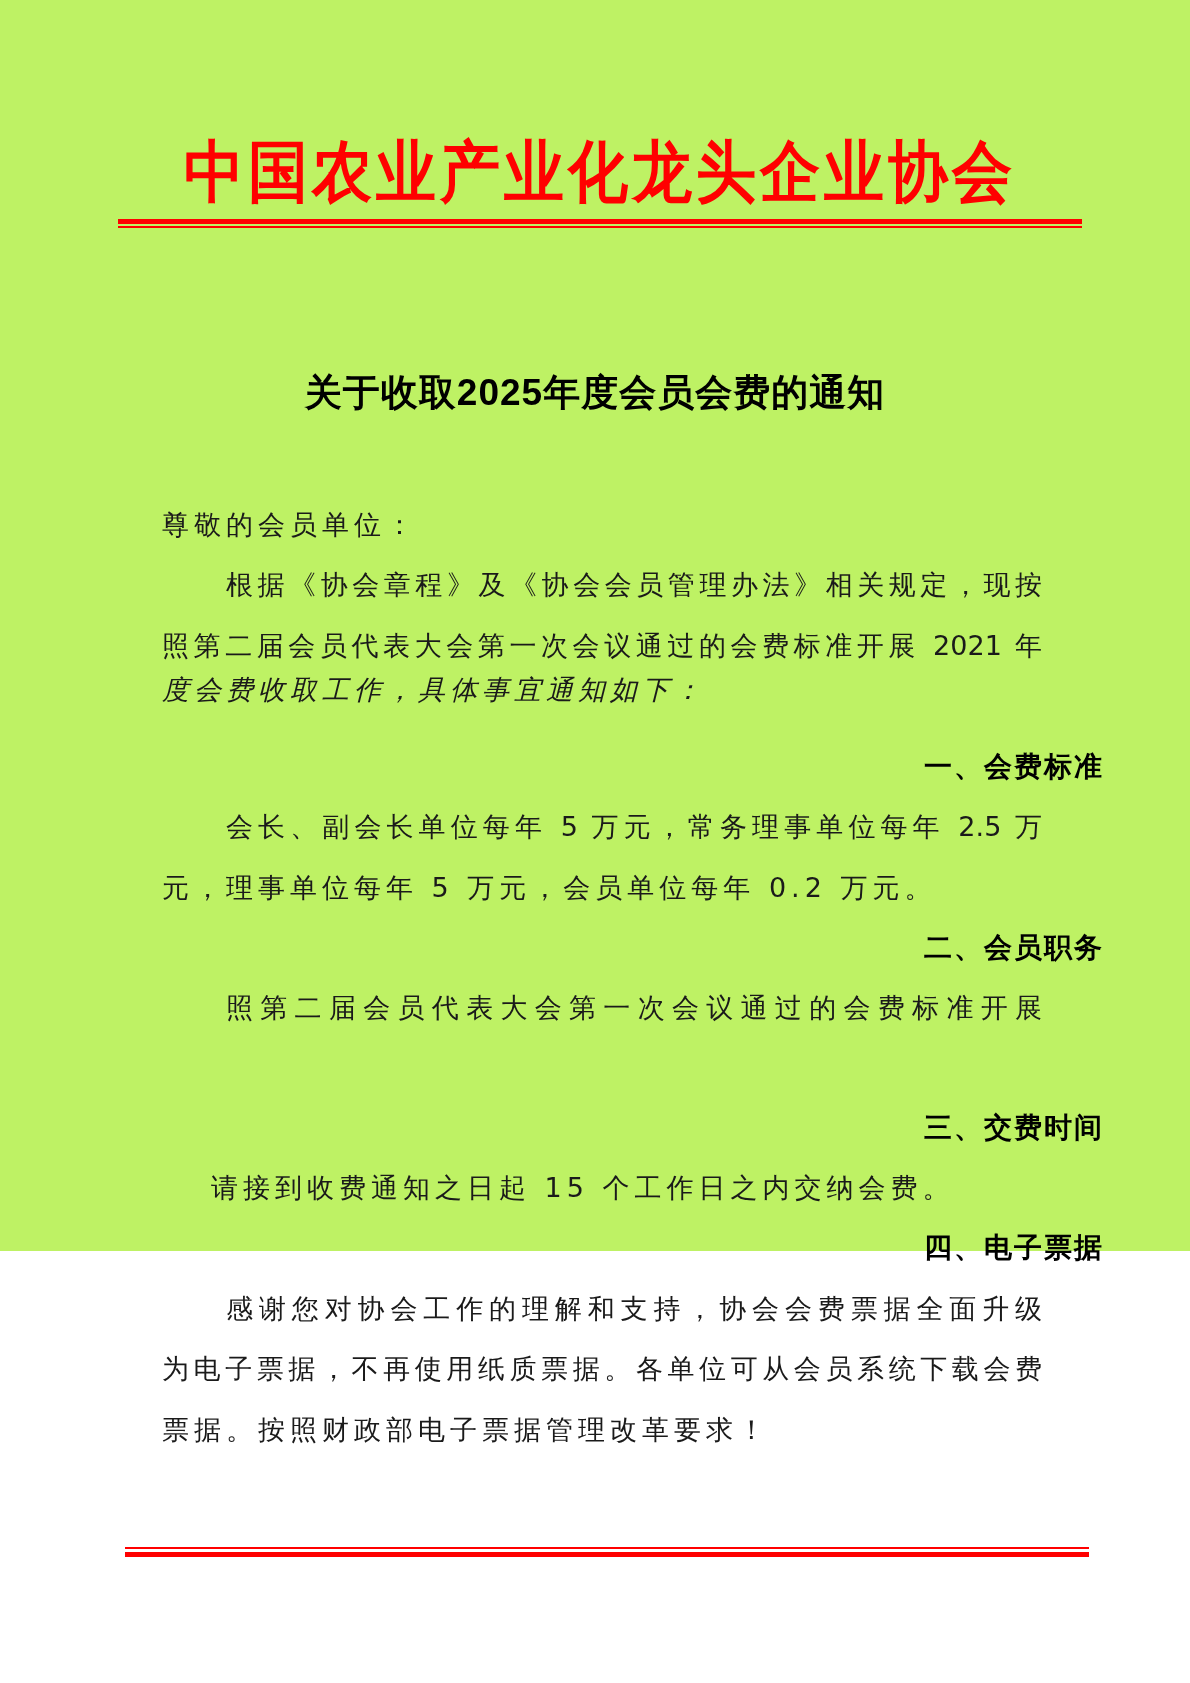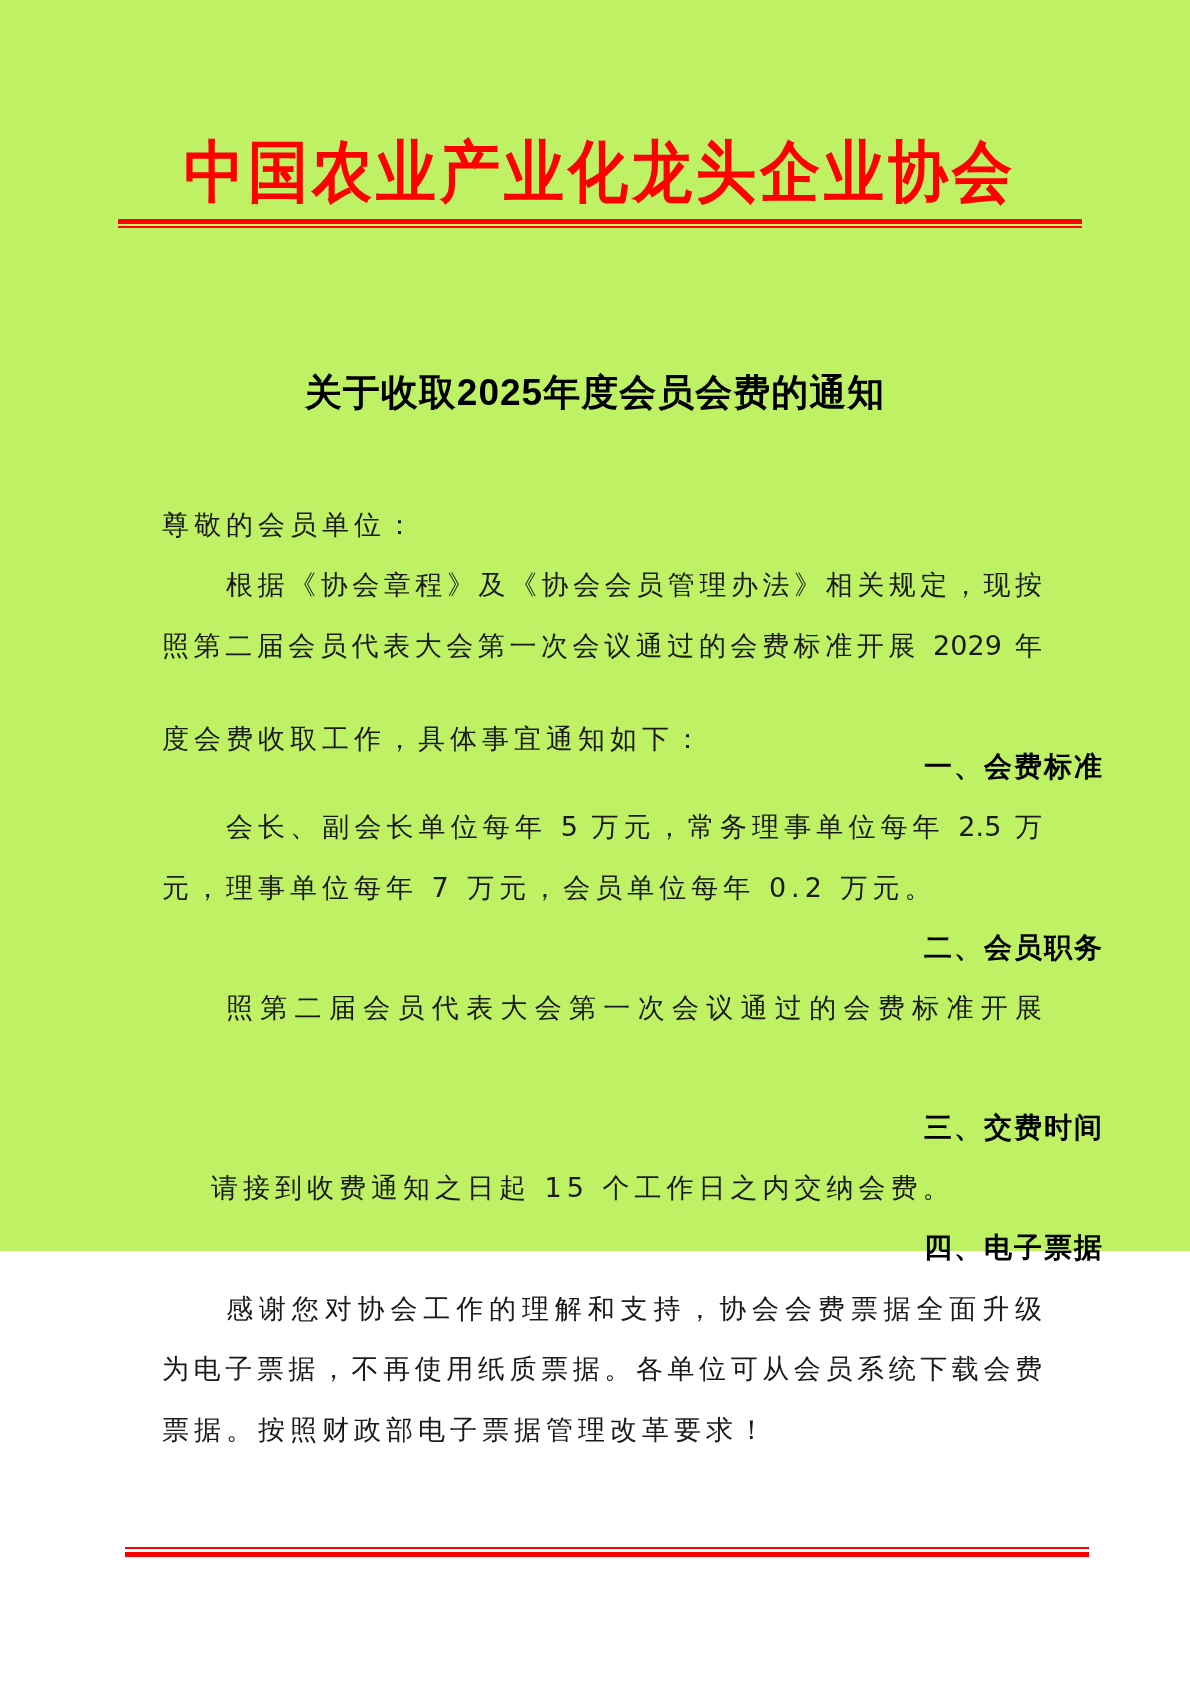--- a/index.html
+++ b/index.html
@@ -104,26 +104,26 @@
 
   <div class="letterhead"><span>中国农业产业化龙头企业协会</span></div>
   <div class="rule-thick top-thick"></div>
   <div class="rule-thin top-thin"></div>
 
   <div class="doc-title">关于收取2025年度会员会费的通知</div>
 
   <div class="line" style="top:505px;">尊敬的会员单位：</div>
 
   <div class="line justify indent" style="top:565px;">根据《协会章程》及《协会会员管理办法》相关规定，现按</div>
-  <div class="line justify" style="top:626px;">照第二届会员代表大会第一次会议通过的会费标准开展 2029 年</div>
-  <div class="line" style="top:719px;">度会费收取工作，具体事宜通知如下：</div>
+  <div class="line justify" style="top:626px;">照第二届会员代表大会第一次会议通过的会费标准开展 2021 年</div>
+  <div class="line" style="top:670px;font-style:italic;">度会费收取工作，具体事宜通知如下：</div>
 
   <div class="line heading" style="top:747px;">一、会费标准</div>
   <div class="line justify indent" style="top:807px;">会长、副会长单位每年 5 万元，常务理事单位每年 2.5 万</div>
-  <div class="line" style="top:868px;">元，理事单位每年 7 万元，会员单位每年 0.2 万元。</div>
+  <div class="line" style="top:868px;">元，理事单位每年 5 万元，会员单位每年 0.2 万元。</div>
 
   <div class="line heading" style="top:928px;">二、会员职务</div>
   <div class="line justify indent" style="top:988px;">照第二届会员代表大会第一次会议通过的会费标准开展</div>
 
   <div class="line heading" style="top:1108px;">三、交费时间</div>
   <div class="line indent-small" style="top:1168px;">请接到收费通知之日起 15 个工作日之内交纳会费。</div>
 
   <div class="line heading" style="top:1228px;">四、电子票据</div>
   <div class="line justify indent" style="top:1289px;">感谢您对协会工作的理解和支持，协会会费票据全面升级</div>
   <div class="line justify" style="top:1349px;">为电子票据，不再使用纸质票据。各单位可从会员系统下载会费</div>

